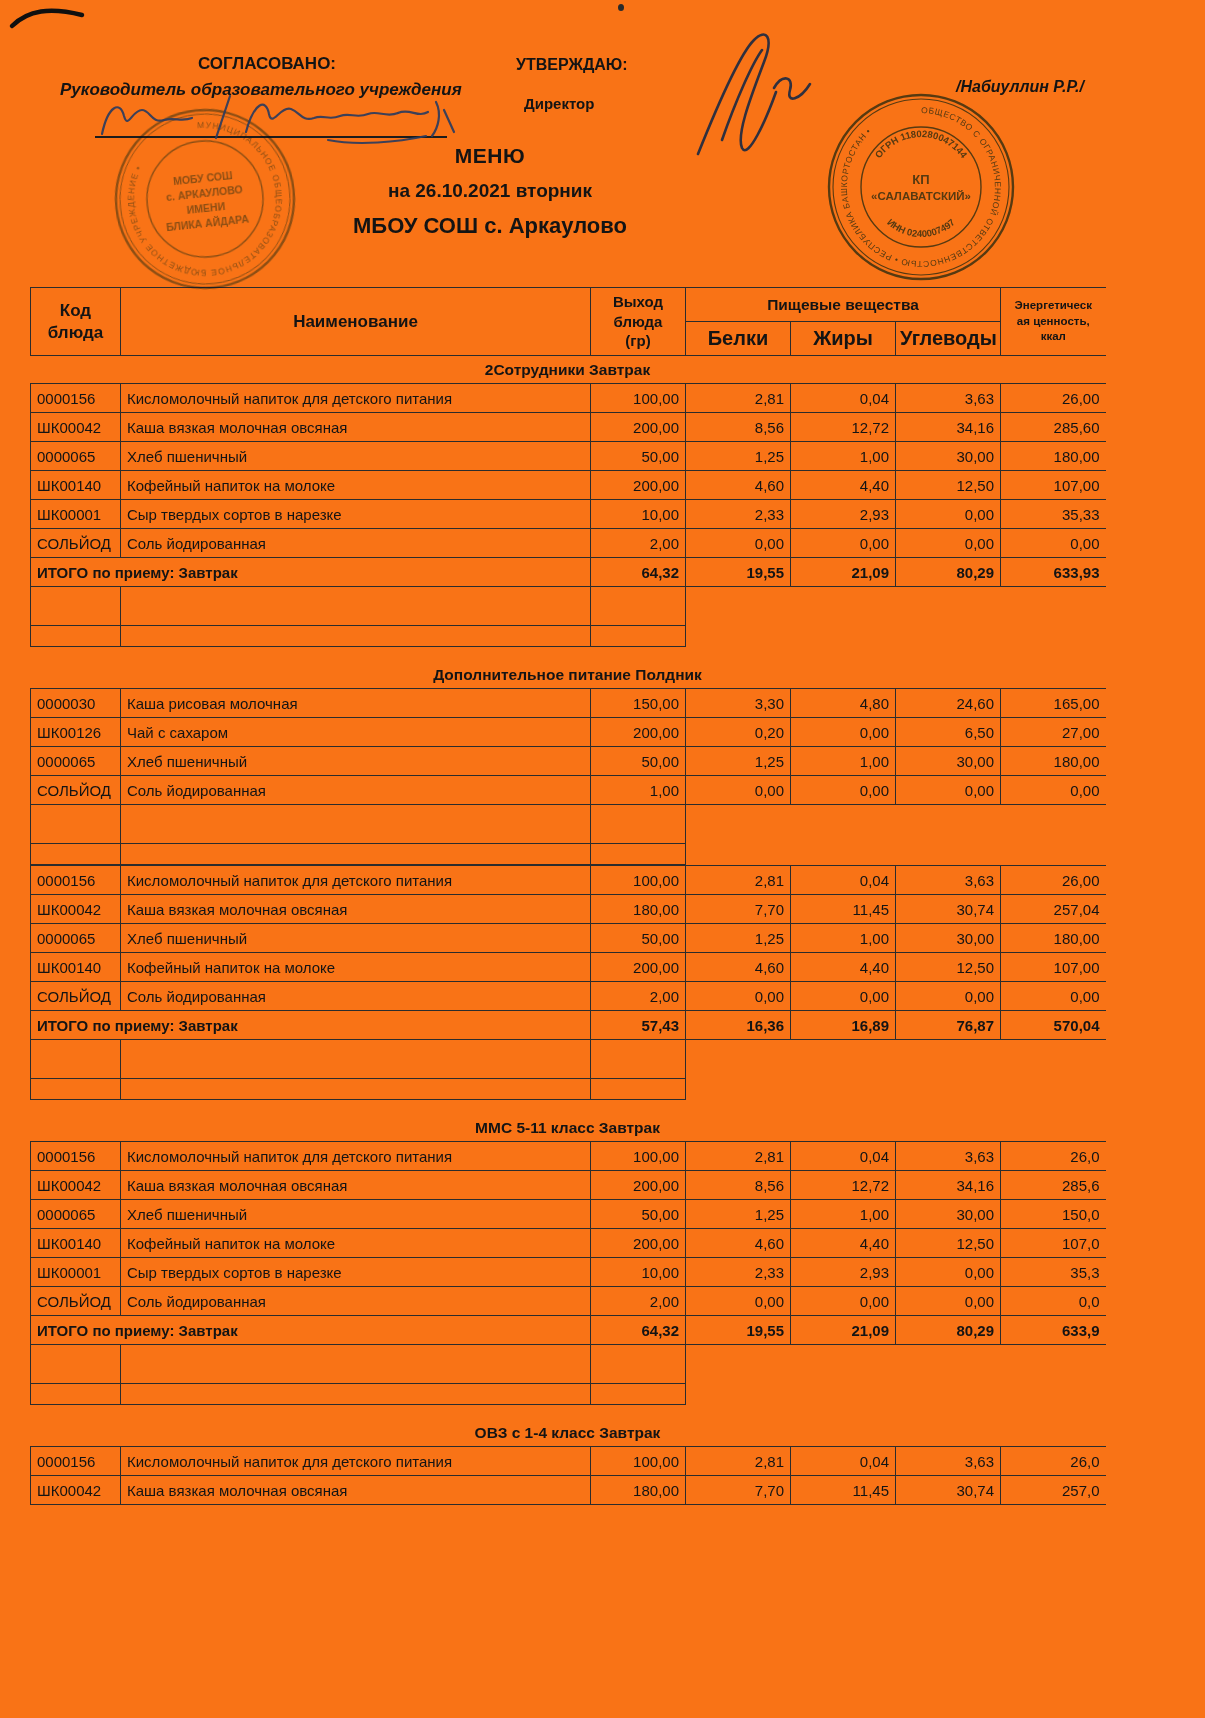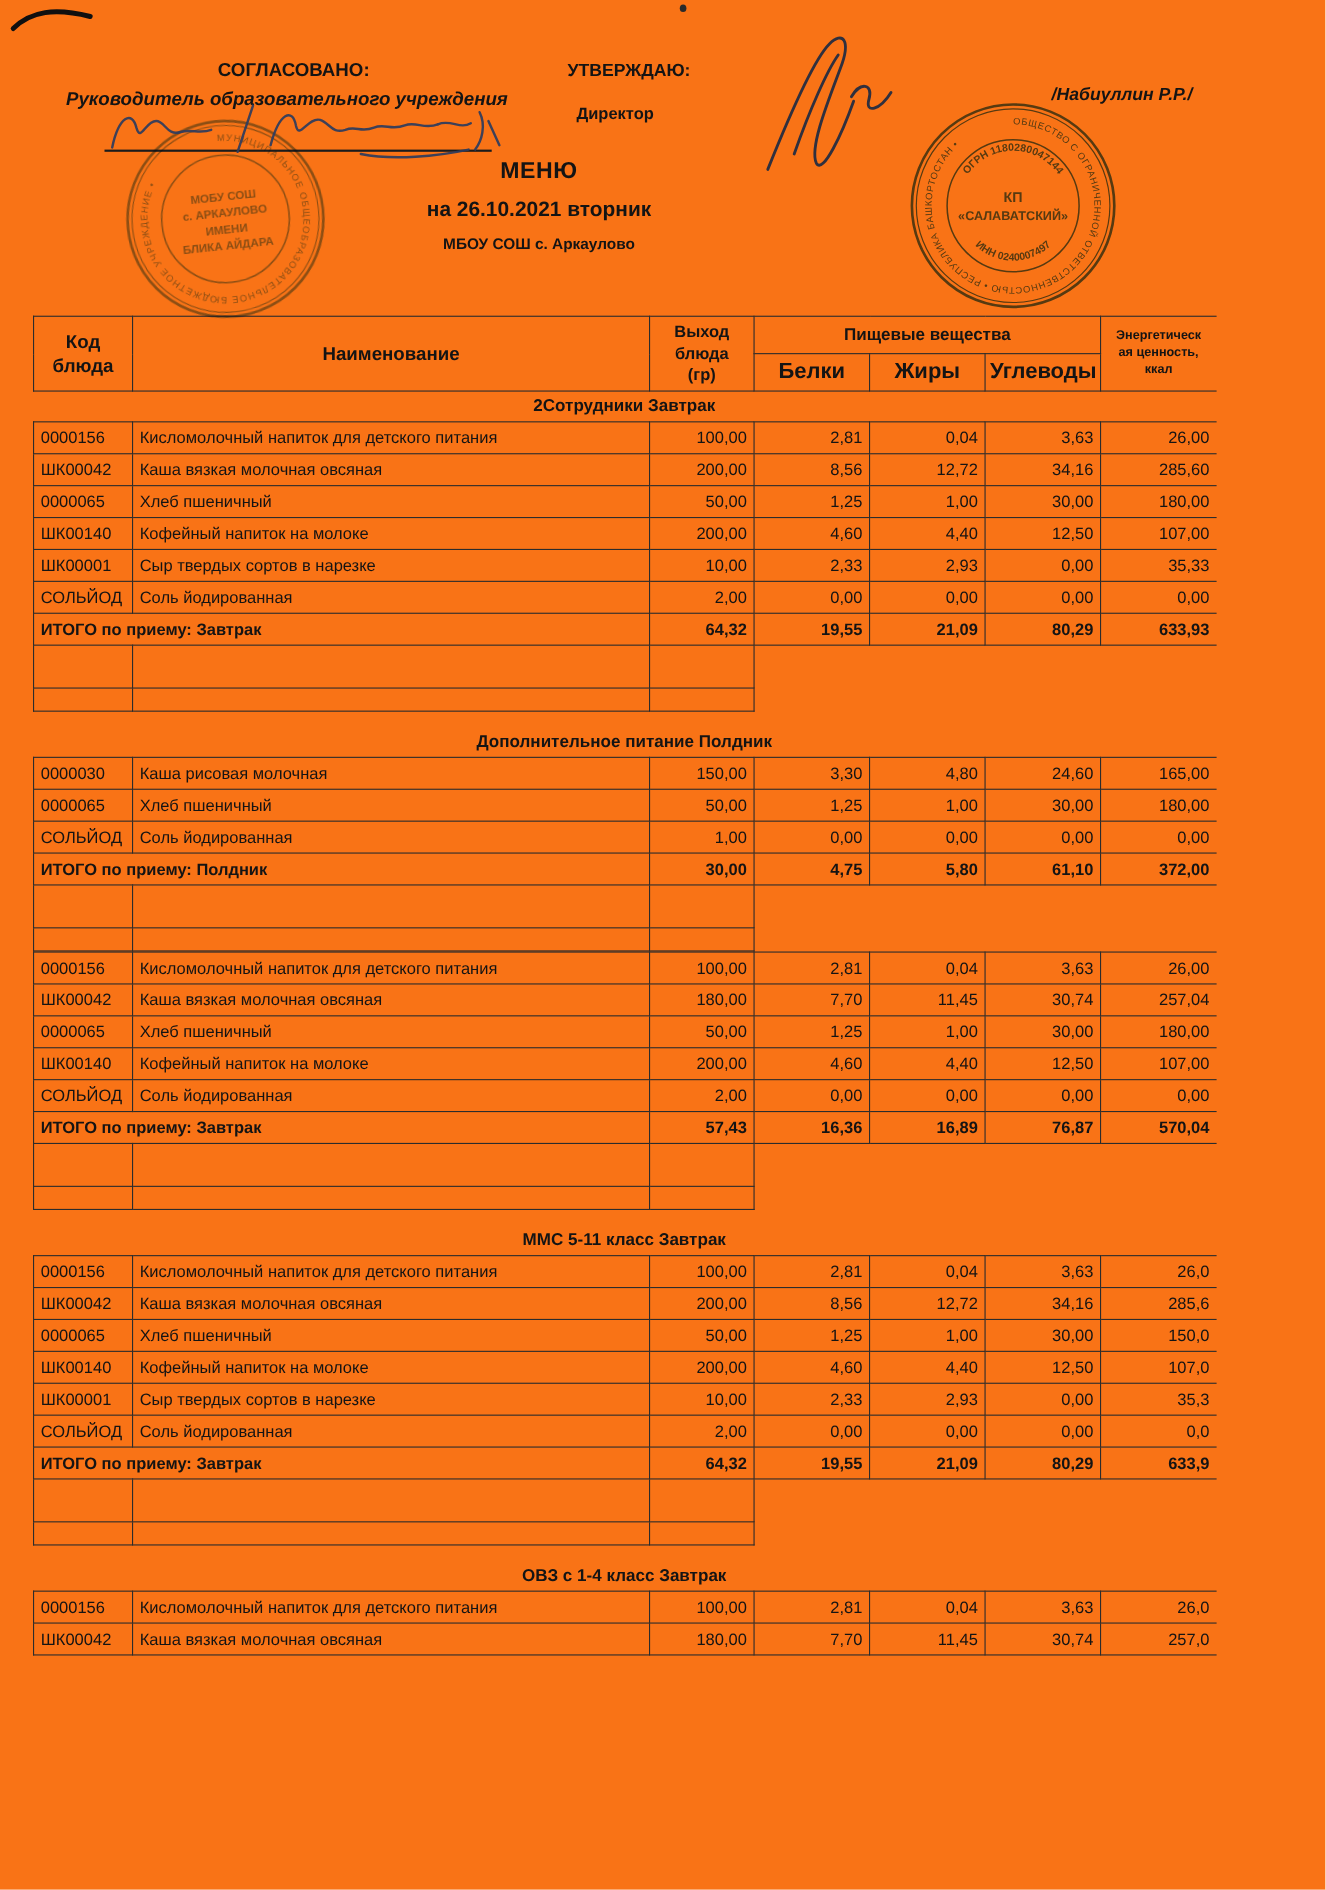--- a/index.html
+++ b/index.html
@@ -10,21 +10,21 @@
   .lbl{position:absolute;font-weight:bold;white-space:nowrap;}
   .lbl-agreed{left:198px;top:54px;font-size:17px;}
   .lbl-agreed-role{left:60px;top:80px;font-size:17px;font-style:italic;}
   .lbl-approved{left:516px;top:56px;font-size:16px;}
   .lbl-approved-role{left:524px;top:95px;font-size:15px;}
   .lbl-director-name{left:956px;top:78px;font-size:16px;font-weight:bold;font-style:italic;}
   .sign-line{position:absolute;left:95px;top:136px;width:352px;height:0;border-bottom:2px solid #1c1c1c;z-index:1;}
   .title-block{position:absolute;left:240px;top:144px;width:500px;text-align:center;font-weight:bold;z-index:1;}
   .title-menu{font-size:21px;letter-spacing:.5px;}
   .title-date{font-size:19px;margin-top:12px;}
-  .title-school{font-size:14px;margin-top:11px;}
+  .title-school{font-size:22px;margin-top:11px;}
 
   
   .artifact{position:absolute;z-index:2;}
   .dot-artifact{position:absolute;left:618px;top:4px;width:6px;height:7px;background:#2a2a2a;border-radius:50%;z-index:2;}
   .signature{position:absolute;z-index:5;}
   .stamp{position:absolute;mix-blend-mode:multiply;z-index:4;}
   .stamp text{font-family:"Liberation Sans",sans-serif;}
   .stamp-school{left:112px;top:106px;opacity:.62;filter:blur(.4px);transform:rotate(-6deg);}
   .stamp-company{left:826px;top:92px;opacity:.85;filter:blur(.2px);}
 
@@ -281,44 +281,45 @@
             <tr>
               <td class="c-code">0000030</td>
               <td class="c-name">Каша рисовая молочная</td>
               <td class="num c-out">150,00</td>
               <td class="num">3,30</td>
               <td class="num">4,80</td>
               <td class="num">24,60</td>
               <td class="num c-energy">165,00</td>
             </tr>
             <tr>
+              <td class="c-code">ШК00126</td>
+              <td class="c-name">Чай с сахаром</td>
+              <td class="num c-out">200,00</td>
+              <td class="num">0,20</td>
+              <td class="num">0,00</td>
+              <td class="num">6,50</td>
+              <td class="num c-energy">27,00</td>
+            </tr>
+            <tr>
               <td class="c-code">0000065</td>
               <td class="c-name">Хлеб пшеничный</td>
               <td class="num c-out">50,00</td>
               <td class="num">1,25</td>
               <td class="num">1,00</td>
               <td class="num">30,00</td>
               <td class="num c-energy">180,00</td>
             </tr>
             <tr>
               <td class="c-code">СОЛЬЙОД</td>
               <td class="c-name">Соль йодированная</td>
               <td class="num c-out">1,00</td>
               <td class="num">0,00</td>
               <td class="num">0,00</td>
               <td class="num">0,00</td>
               <td class="num c-energy">0,00</td>
-            </tr>
-            <tr class="total-row">
-              <td colspan="2" class="c-total-label">ИТОГО по приему: Полдник</td>
-              <td class="num c-out">30,00</td>
-              <td class="num">4,75</td>
-              <td class="num">5,80</td>
-              <td class="num">61,10</td>
-              <td class="num c-energy">372,00</td>
             </tr>
             <tr class="empty-row tall">
               <td></td>
               <td></td>
               <td></td>
               <td colspan="4" class="nb"></td>
             </tr>
             <tr class="empty-row short">
               <td></td>
               <td></td>

